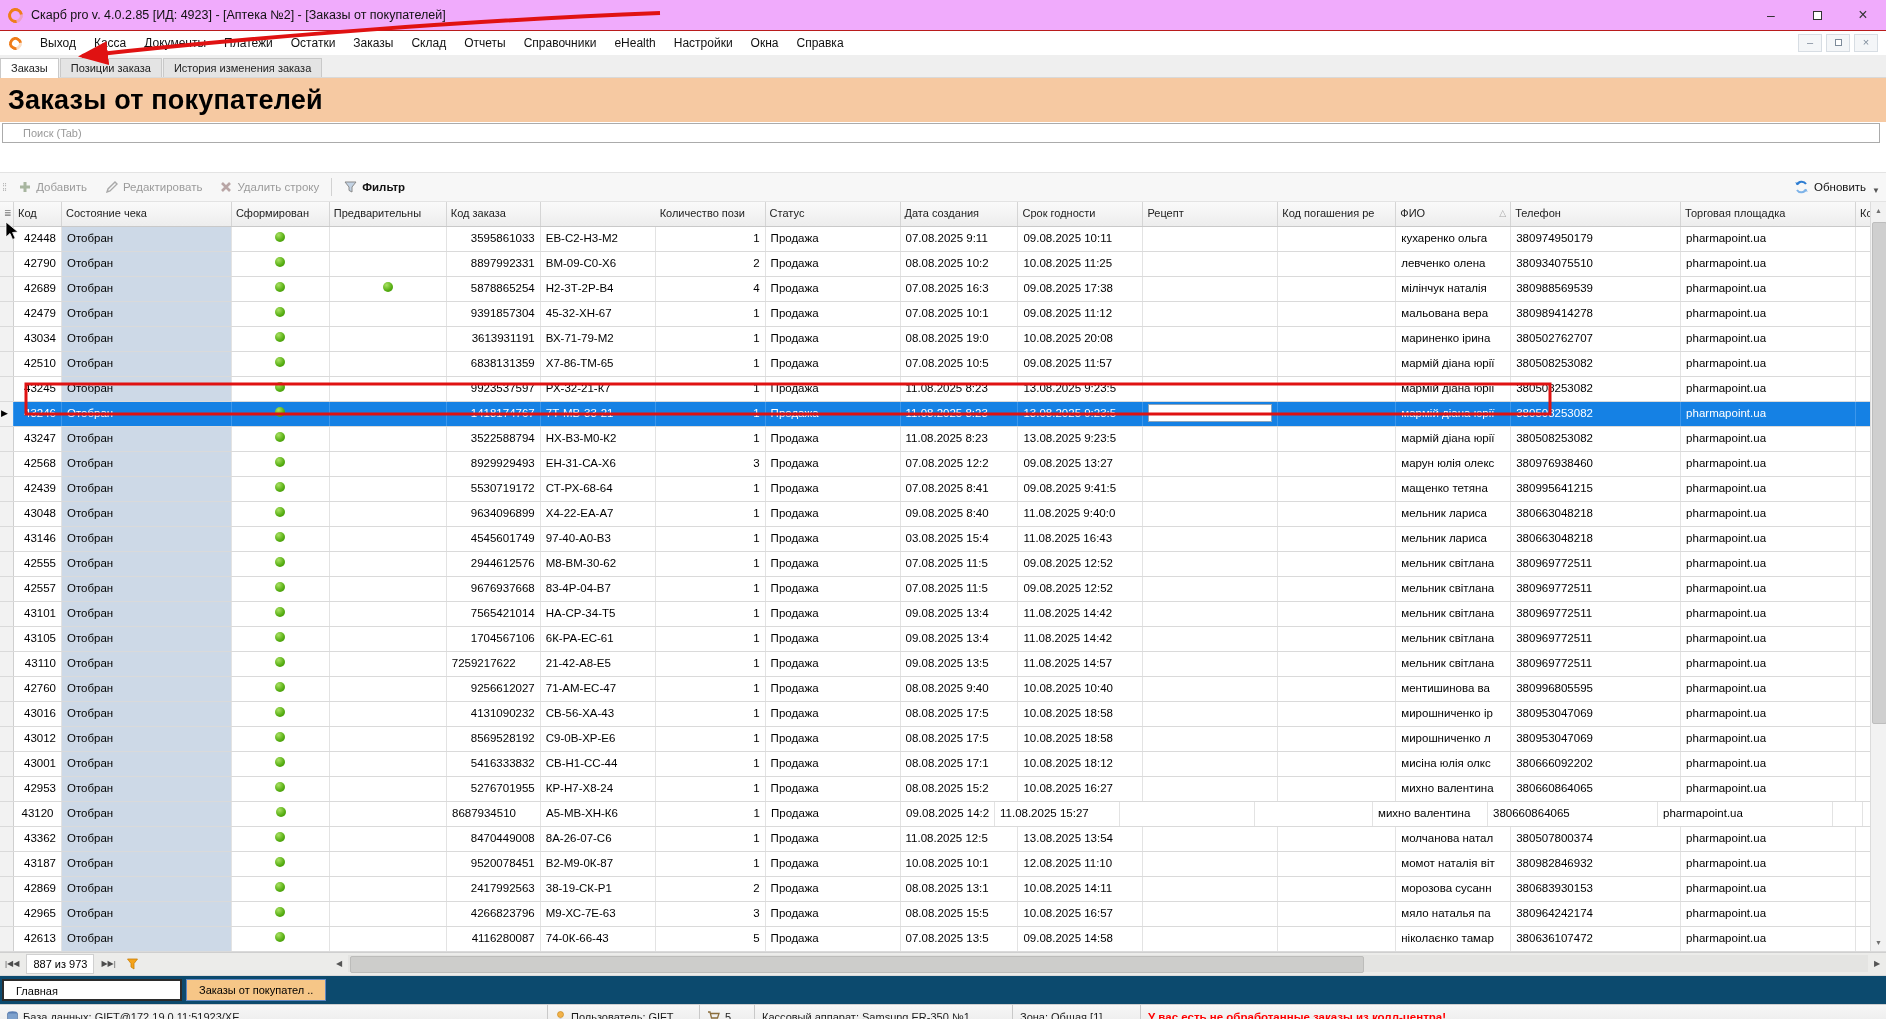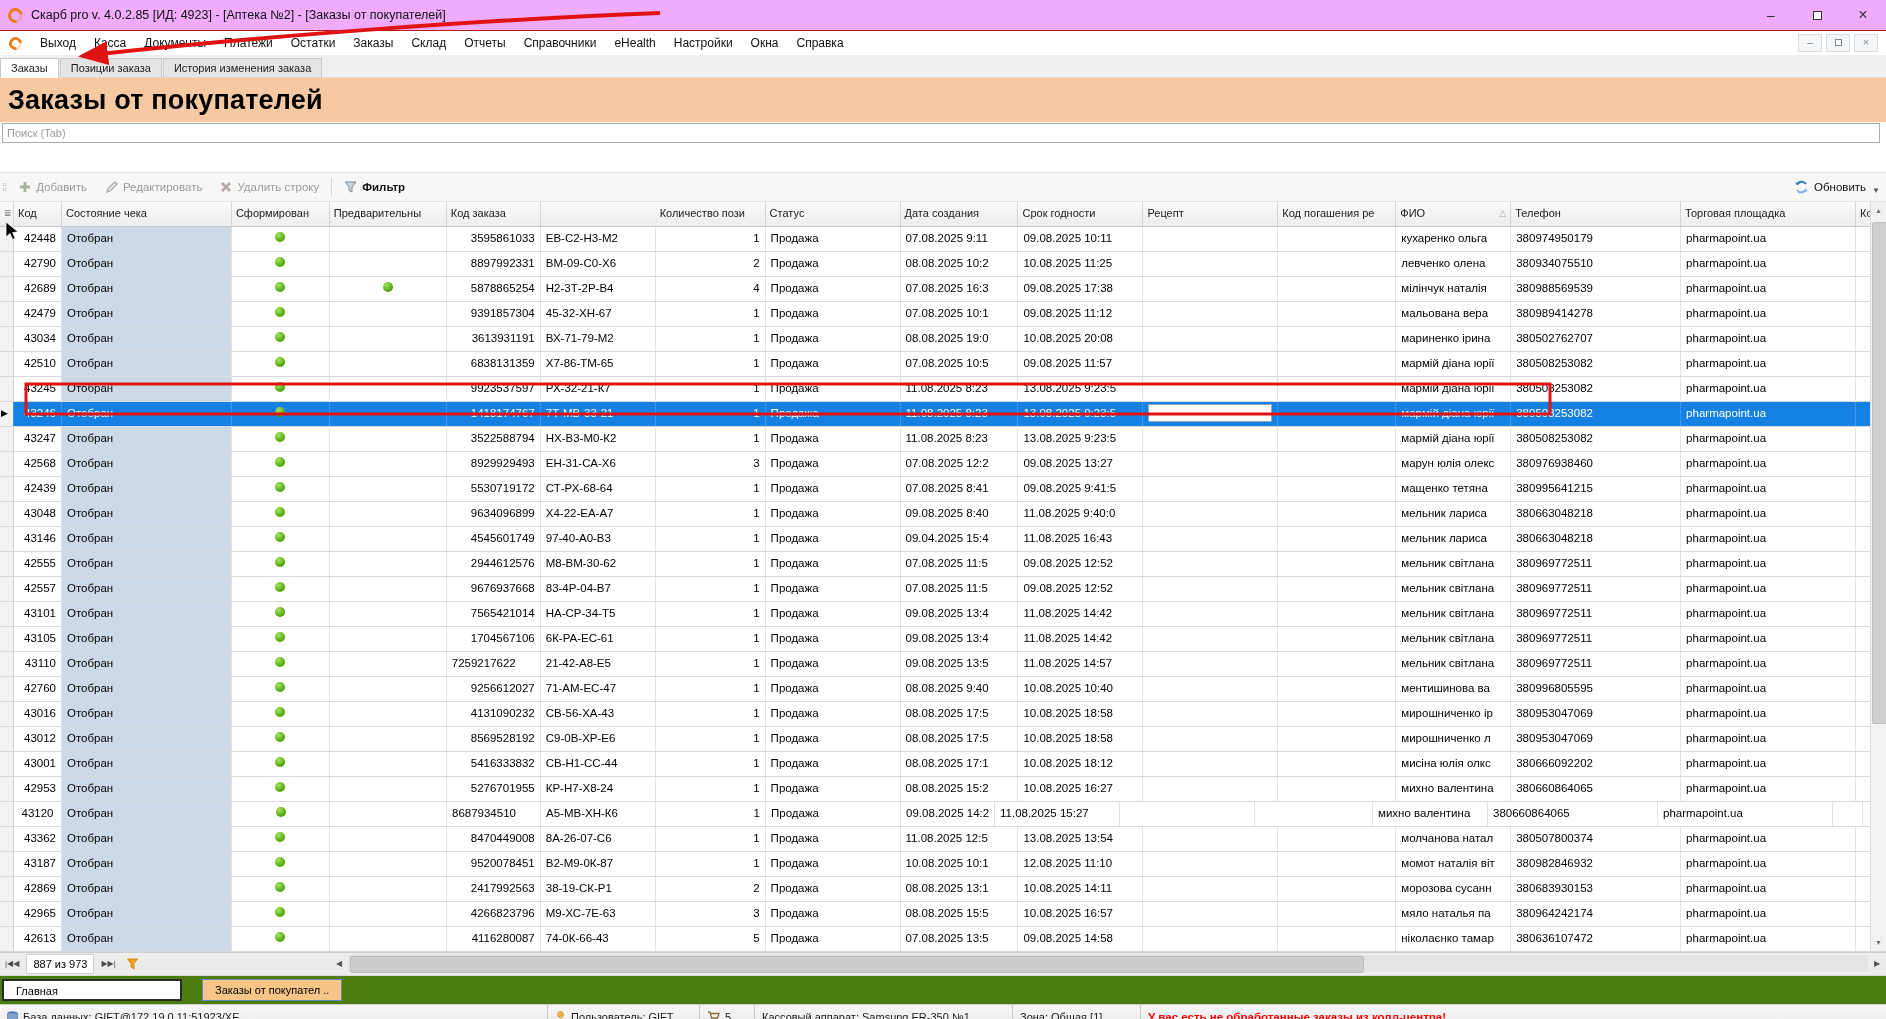--- a/index.html
+++ b/index.html
@@ -30,21 +30,21 @@
   .tab{padding:3px 10px 3px 10px;font-size:11px;background:#e4e4e4;border:1px solid #c9c9c9;border-bottom:none;margin-right:1px;color:#222;}
   .tab.active{background:#fff;position:relative;top:1px;padding-bottom:4px;}
 
   
   .pageheader{height:44px;background:#f6c9a2;display:flex;align-items:center;}
   .pageheader h1{margin:0 0 0 8px;font-size:27px;font-weight:bold;color:#000;letter-spacing:.2px;}
 
   
   .searchrow{height:22px;padding:1px 2px;}
   .searchrow input{width:1878px;height:20px;box-sizing:border-box;border:1px solid #ababab;font-size:11px;
-    padding:0 4px;color:#222;font-family:inherit;outline:none;}
+    padding:0 20px;color:#222;font-family:inherit;outline:none;}
   .searchrow input::placeholder{color:#9a9a9a;}
   .gapstrip{height:26px;background:#fff;}
 
   
   .toolbar{height:28px;display:flex;align-items:center;border-top:1px solid #e3e3e3;border-bottom:1px solid #e3e3e3;background:#f7f7f7;}
   .grip{color:#b9b9b9;font-size:11px;margin:0 4px 0 2px;letter-spacing:-1px;}
   .tbtn{display:flex;align-items:center;gap:5px;padding:0 9px;height:24px;font-size:11.5px;color:#9b9b9b;}
   .tbtn.enabled{color:#111;}
   .tbtn svg{flex:0 0 auto;}
   .tsep{width:1px;height:18px;background:#d2d2d2;margin:0 3px;}
@@ -79,21 +79,21 @@
   .pagerbar{height:22px;background:#ececea;display:flex;align-items:center;border-top:1px solid #cfcfcf;position:relative;}
   .pgbtn{font-size:8px;color:#4c4c4c;padding:0 5px;line-height:20px;}
   .pgpos{font-size:11px;padding:0 6px;background:#fff;border:1px solid #d0d0d0;line-height:18px;margin:0 2px;}
   .pg-funnel{margin:0 6px;}
   .hscroll{position:absolute;left:348px;right:18px;top:2px;height:17px;background:#e4e4e2;}
   .hs-left{position:absolute;left:-18px;top:0;width:18px;height:17px;font-size:8px;color:#555;text-align:center;line-height:17px;}
   .hs-right{position:absolute;right:0;top:2px;width:18px;height:17px;font-size:8px;color:#555;text-align:center;line-height:17px;}
   .hs-thumb{position:absolute;left:2px;top:1px;width:1012px;height:15px;background:#cdcdcb;border:1px solid #bcbcba;border-radius:2px;}
 
   
-  .wintabs{height:28px;background:#4d7c0f;display:flex;align-items:center;gap:20px;padding-left:2px;border-top:1px solid #dadada;}
+  .wintabs{height:28px;background:#0c4a6e;display:flex;align-items:center;gap:4px;padding-left:2px;border-top:1px solid #dadada;}
   .wtab{height:22px;line-height:21px;padding:0 12px;font-size:11px;box-sizing:border-box;}
   .wtab.home{background:#fff;border:2px solid #2b2b2b;min-width:180px;}
   .wtab.current{background:#f6c687;border:1px solid #5f87c2;}
 
   
   .statusbar{height:24px;background:linear-gradient(#f7f7f7,#e9e9e9);border-top:1px solid #cfcfcf;display:flex;align-items:center;font-size:11px;color:#1a1a1a;}
   .seg{display:flex;align-items:center;gap:5px;height:100%;padding:0 7px;border-right:1px solid #c9c9c9;box-sizing:border-box;white-space:nowrap;overflow:hidden;}
   .seg.db{width:548px;}
   .seg.user{width:152px;}
   .seg.cnt{width:55px;}
@@ -487,21 +487,21 @@
         <div class="row">
           <div class="cell c-ind" style="width: 14px;"></div>
           <div class="cell c-code" style="width: 48px; text-align: right;">43146</div>
           <div class="cell c-state" style="width: 170px;">Отобран</div>
           <div class="cell c-formed" style="width: 98px; text-align: center;"><span class="dot"></span></div>
           <div class="cell c-prelim" style="width: 117px; text-align: center;"></div>
           <div class="cell c-ocode" style="width: 94px; text-align: right;">4545601749</div>
           <div class="cell c-onum" style="width: 115px;">97-40-А0-В3</div>
           <div class="cell c-qty" style="width: 110px; text-align: right;">1</div>
           <div class="cell c-status" style="width: 135px;">Продажа</div>
-          <div class="cell c-created" style="width: 118px;">09.04.2025 15:4</div>
+          <div class="cell c-created" style="width: 118px;">03.08.2025 15:4</div>
           <div class="cell c-expires" style="width: 125px;">11.08.2025 16:43</div>
           <div class="cell c-recipe" style="width: 135px;"></div>
           <div class="cell c-redeem" style="width: 118px;"></div>
           <div class="cell c-fio" style="width: 115px;">мельник лариса</div>
           <div class="cell c-phone" style="width: 170px;">380663048218</div>
           <div class="cell c-market" style="width: 175px;">pharmapoint.ua</div>
           <div class="cell c-ko" style="width: 30px;"></div>
         </div>
         <div class="row">
           <div class="cell c-ind" style="width: 14px;"></div>

